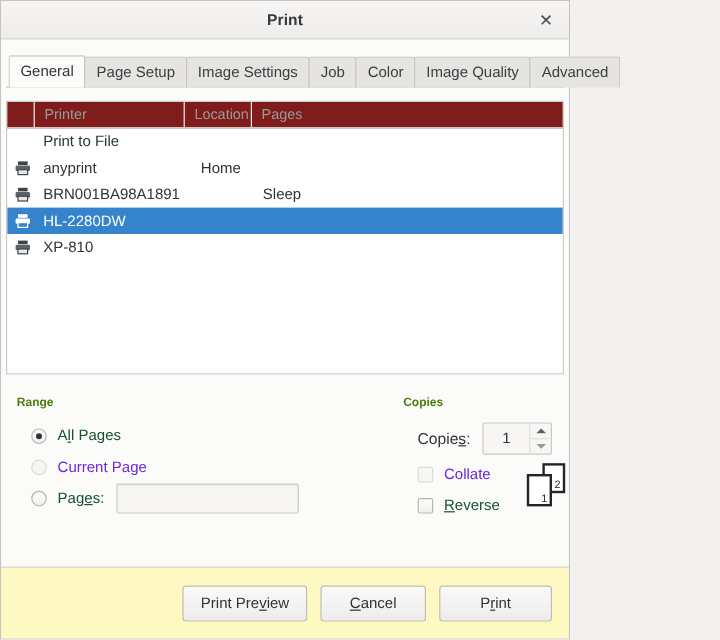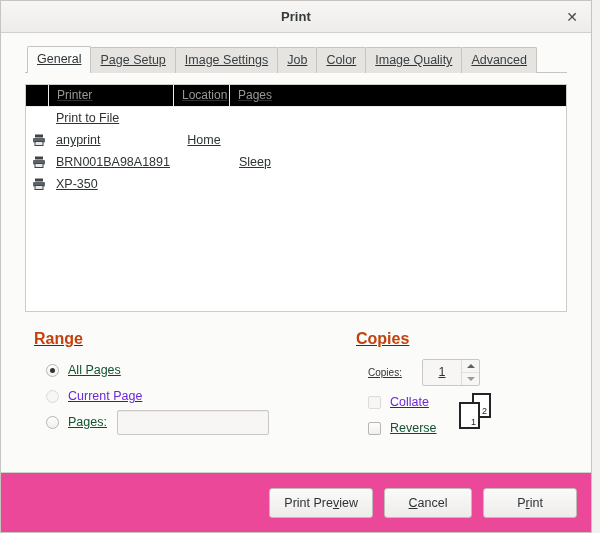--- a/index.html
+++ b/index.html
@@ -11,21 +11,21 @@
     height: 533px;
     background: #f2f1f0;
     font-family: "Liberation Sans", sans-serif;
     font-size: 12.5px;
     color: #2e3436;
     overflow: hidden;
     -webkit-font-smoothing: antialiased;
   }
   .dialog {
     position: relative;
-    width: 592px;
+    width: 475px;
     height: 533px;
     background: #f2f1f0;
     box-sizing: border-box;
     display: flex;
     flex-direction: column;
     border: 1px solid #c6c3c0;
   }
 
   
   .titlebar {
@@ -58,23 +58,22 @@
     color: #4a4a4a;
     line-height: 1;
     cursor: pointer;
   }
 
   
   .dialog-body {
     flex: 1 1 auto;
     background: #fbfbfa;
     position: relative;
-    padding: 0 24px;
-    box-sizing: border-box;
-    text-decoration: underline;
+    padding: 0 4px;
+    box-sizing: border-box;
   }
 
   
   .tabstrip {
     display: flex;
     align-items: flex-end;
     height: 27px;
     margin-top: 13px;
     border-bottom: 1px solid #c6c3c0;
     padding-left: 2px;
@@ -113,21 +112,21 @@
     box-sizing: border-box;
     overflow: hidden;
   }
   .list-header {
     display: flex;
     height: 21px;
     align-items: center;
     color: #9a9996;
     font-size: 12px;
     border-bottom: 1px solid #ededec;
-    background: #000000;
+    background: #7f1d1d;
   }
   .list-header .hcell {
     box-sizing: border-box;
     padding-left: 8px;
     height: 21px;
     line-height: 21px;
     border-left: 1px solid #ededec;
     overflow: hidden;
     white-space: nowrap;
   }
@@ -185,22 +184,22 @@
   .options {
     display: flex;
     margin-top: 18px;
     padding-left: 9px;
     box-sizing: border-box;
   }
   .col-range { width: 322px; flex: 0 0 322px; }
   .col-copies { flex: 1 1 auto; }
   .section-title {
     font-weight: bold;
-    font-size: 16px;
-    color: #c2410c;
+    font-size: 10px;
+    color: #4d7c0f;
     margin-bottom: 9px;
   }
 
   .opt-row {
     display: flex;
     align-items: center;
     height: 26px;
     padding-left: 12px;
     box-sizing: border-box;
   }
@@ -265,21 +264,21 @@
   }
 
   
   .copies-row {
     display: flex;
     align-items: center;
     height: 30px;
     padding-left: 12px;
     box-sizing: border-box;
   }
-  .copies-label { width: 54px; flex: 0 0 54px; font-size: 10px; }
+  .copies-label { width: 54px; flex: 0 0 54px; font-size: 13px; }
   .spin {
     display: flex;
     width: 58px;
     height: 27px;
     background: #f7f6f5;
     border: 1px solid #cbc8c4;
     border-radius: 2px;
     box-sizing: border-box;
     overflow: hidden;
   }
@@ -349,21 +348,21 @@
     right: 2px;
     font-size: 9px;
     line-height: 10px;
     color: #222528;
   }
 
   
   .actionbar {
     flex: 0 0 60px;
     height: 60px;
-    background: #ec4899;
+    background: #fef9c3;
     border-top: 1px solid #d3d0cc;
     display: flex;
     align-items: center;
     justify-content: flex-end;
     padding-right: 14px;
     box-sizing: border-box;
   }
   .btn {
     height: 30px;
     min-width: 88px;
@@ -439,30 +438,42 @@
             <rect x="3" y="1.5" width="8" height="3" fill="#3f4447"></rect>
             <rect x="1" y="5" width="12" height="4.5" rx="1" fill="#5c6366"></rect>
             <rect x="3" y="8.5" width="8" height="4" fill="#e9e8e6" stroke="#3f4447" stroke-width="1"></rect>
           </svg>
         </div>
         <div class="row-name">BRN001BA98A1891</div>
         <div class="row-location"></div>
         <div class="row-status">Sleep</div>
       </div>
 
+      <div class="list-row selected">
+        <div class="row-icon">
+          <svg class="printer-glyph" width="14" height="14" viewBox="0 0 14 14">
+            <rect x="3" y="1.5" width="8" height="3" fill="#ffffff"></rect>
+            <rect x="1" y="5" width="12" height="4.5" rx="1" fill="#ffffff"></rect>
+            <rect x="3" y="8.5" width="8" height="4" fill="#3584cb" stroke="#ffffff" stroke-width="1"></rect>
+          </svg>
+        </div>
+        <div class="row-name">HL-2280DW</div>
+        <div class="row-location"></div>
+        <div class="row-status"></div>
+      </div>
 
       <div class="list-row">
         <div class="row-icon">
           <svg class="printer-glyph" width="14" height="14" viewBox="0 0 14 14">
             <rect x="3" y="1.5" width="8" height="3" fill="#3f4447"></rect>
             <rect x="1" y="5" width="12" height="4.5" rx="1" fill="#5c6366"></rect>
             <rect x="3" y="8.5" width="8" height="4" fill="#e9e8e6" stroke="#3f4447" stroke-width="1"></rect>
           </svg>
         </div>
-        <div class="row-name">XP-350</div>
+        <div class="row-name">XP-810</div>
         <div class="row-location"></div>
         <div class="row-status"></div>
       </div>
     </div>
 
     <div class="options">
 
       <div class="col-range">
         <div class="section-title">Range</div>
 

